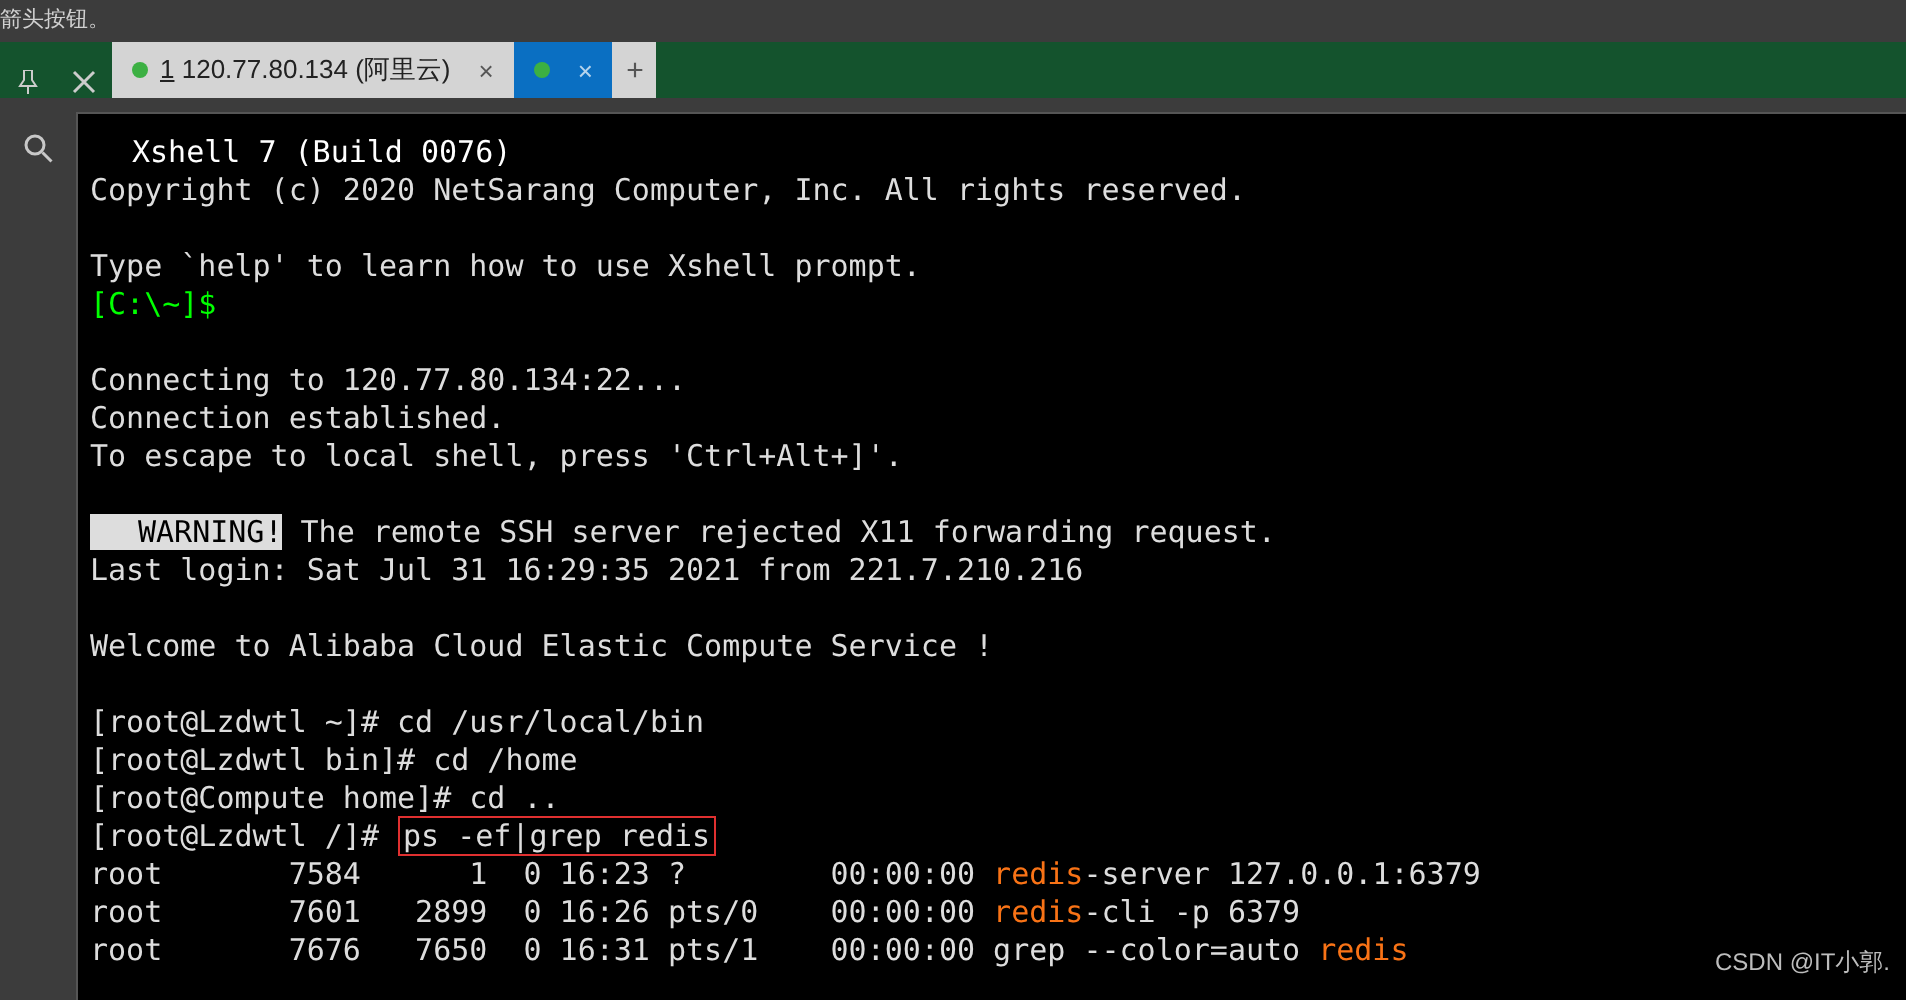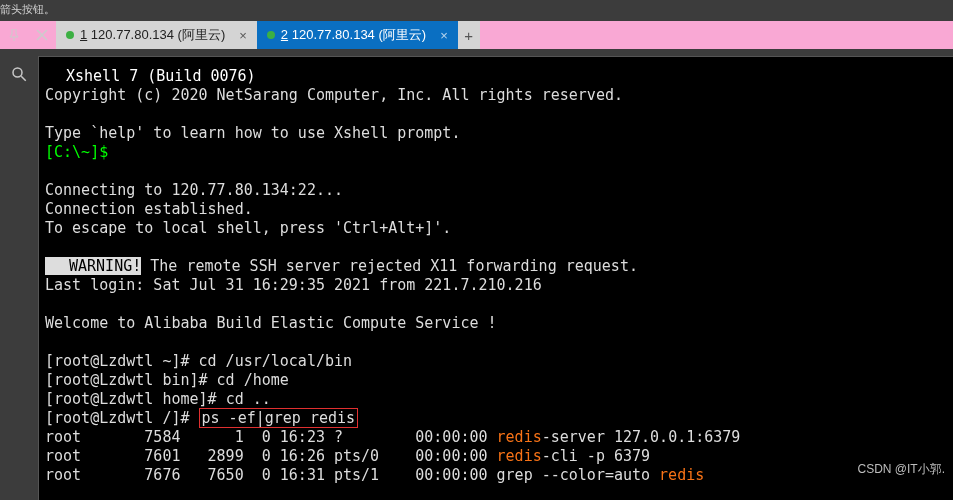--- a/index.html
+++ b/index.html
@@ -1,36 +1,36 @@
 <!DOCTYPE html>
 <html><head>
 <meta charset="utf-8">
 <style>
   * { margin:0; padding:0; box-sizing:border-box; }
   body { width:953px; height:500px; background:#3c3c3c; font-family:"Microsoft YaHei",sans-serif; overflow:hidden; }
   .top-hint { color:#d0d0d0; font-size:11px; padding:2px 0 4px 0; }
-  .titlebar { display:flex; align-items:center; background:#f9a8d4; height:28px; }
+  .titlebar { display:flex; align-items:flex-end; background:#14532d; height:28px; }
   .win-btn { width:16px; height:16px; margin:0 6px; display:flex; align-items:center; justify-content:center; color:#d0d0d0; cursor:pointer; }
   .win-btn svg { width:12px; height:12px; }
   .tabs { display:flex; flex:1; align-items:stretch; height:28px; }
   .tab { display:flex; align-items:center; padding:0 10px; font-size:13px; color:#222; background:#d4d4d4; gap:6px; position:relative; cursor:pointer; }
   .tab.active { background:#0a6fc2; color:#fff; }
   .tab .dot { width:8px; height:8px; border-radius:50%; background:#3cb043; }
   .tab .num { text-decoration:underline; }
   .tab .close { margin-left:8px; font-size:13px; color:inherit; opacity:0.7; cursor:pointer; }
   .add-tab { width:22px; display:flex; align-items:center; justify-content:center; background:#d4d4d4; color:#555; font-size:15px; cursor:pointer; }
   .sidebar { position:absolute; left:0; top:56px; width:38px; height:444px; background:#3c3c3c; display:flex; flex-direction:column; align-items:center; padding-top:6px; }
   .sidebar .icon-btn { width:24px; height:24px; margin-bottom:8px; display:flex; align-items:center; justify-content:center; color:#c8c8c8; cursor:pointer; }
   .terminal { position:absolute; left:38px; top:56px; right:0; bottom:0; background:#000; color:#ddd; font-family:"NSimSun","Consolas",monospace; font-size:15px; line-height:19px; padding:10px 6px; white-space:pre; overflow:hidden; border-top:1px solid #555; border-left:1px solid #555;}
   .c-green { color:#00ff00; }
   .c-red { color:#f97316; font-weight:normal; }
   .c-white { color:#fff;margin-left:21px; }
   .hl-warn { background:#ddd; color:#000;padding-left:24px; }
   .box-red { border:1px solid #e03030; padding:0 2px;margin-top:23px; }
-  .watermark { position:absolute; right:8px; bottom:22px; font-size:12px; color:#bdbdbd; font-family:"Microsoft YaHei",sans-serif; }
+  .watermark { position:absolute; right:8px; bottom:10px; font-size:12px; color:#bdbdbd; font-family:"Microsoft YaHei",sans-serif; }
 </style>
 </head>
 <body>
 
 <div class="top-hint">箭头按钮。</div>
 
 <div class="titlebar">
   <div class="win-btn">
     <svg viewBox="0 0 12 12">
         <path d="M4 0 L8 0 L8 5 L10 8 L2 8 L4 5 Z M6 8 L6 12" stroke="#ccc" stroke-width="1" fill="none"></path>
@@ -42,21 +42,20 @@
       </svg>
   </div>
   <div class="tabs">
     <div class="tab">
       <span class="dot"></span>
       <span><span class="num">1</span> <span>120.77.80.134  (阿里云)</span></span>
       <span class="close">×</span>
     </div>
     <div class="tab active">
       <span class="dot"></span>
-      <span><span class="num">2</span> <span>120.77.80.134  (阿里云)</span></span>
       <span class="close">×</span>
     </div>
     <div class="add-tab">+</div>
   </div>
 </div>
 
 <div class="sidebar">
   <div class="icon-btn">
     <svg viewBox="0 0 24 24" width="18" height="18">
         <circle cx="10" cy="10" r="6" stroke="#c8c8c8" stroke-width="2" fill="none"></circle>
@@ -71,23 +70,23 @@
 <span>Type `help' to learn how to use Xshell prompt.</span>
 <span class="c-green">[C:\~]$</span>
 
 <span>Connecting to 120.77.80.134:22...</span>
 <span>Connection established.</span>
 <span>To escape to local shell, press 'Ctrl+Alt+]'.</span>
 
 <span class="hl-warn">WARNING!</span><span> The remote SSH server rejected X11 forwarding request.</span>
 <span>Last login: Sat Jul 31 16:29:35 2021 from 221.7.210.216</span>
 
-<span>Welcome to Alibaba Build Elastic Compute Service !</span>
+<span>Welcome to Alibaba Cloud Elastic Compute Service !</span>
 
 <span>[root@Lzdwtl ~]# </span><span>cd /usr/local/bin</span>
 <span>[root@Lzdwtl bin]# </span><span>cd /home</span>
-<span>[root@Lzdwtl home]# </span><span>cd ..</span>
+<span>[root@Compute home]# </span><span>cd ..</span>
 <span>[root@Lzdwtl /]# </span><span class="box-red">ps -ef|grep redis</span>
 <span>root       7584      1  0 16:23 ?        00:00:00 </span><span class="c-red">redis</span><span>-server 127.0.0.1:6379</span>
 <span>root       7601   2899  0 16:26 pts/0    00:00:00 </span><span class="c-red">redis</span><span>-cli -p 6379</span>
 <span>root       7676   7650  0 16:31 pts/1    00:00:00 grep --color=auto </span><span class="c-red">redis</span><span></span></div>
 
 <div class="watermark">CSDN @IT小郭.</div>
 
 </body></html>

